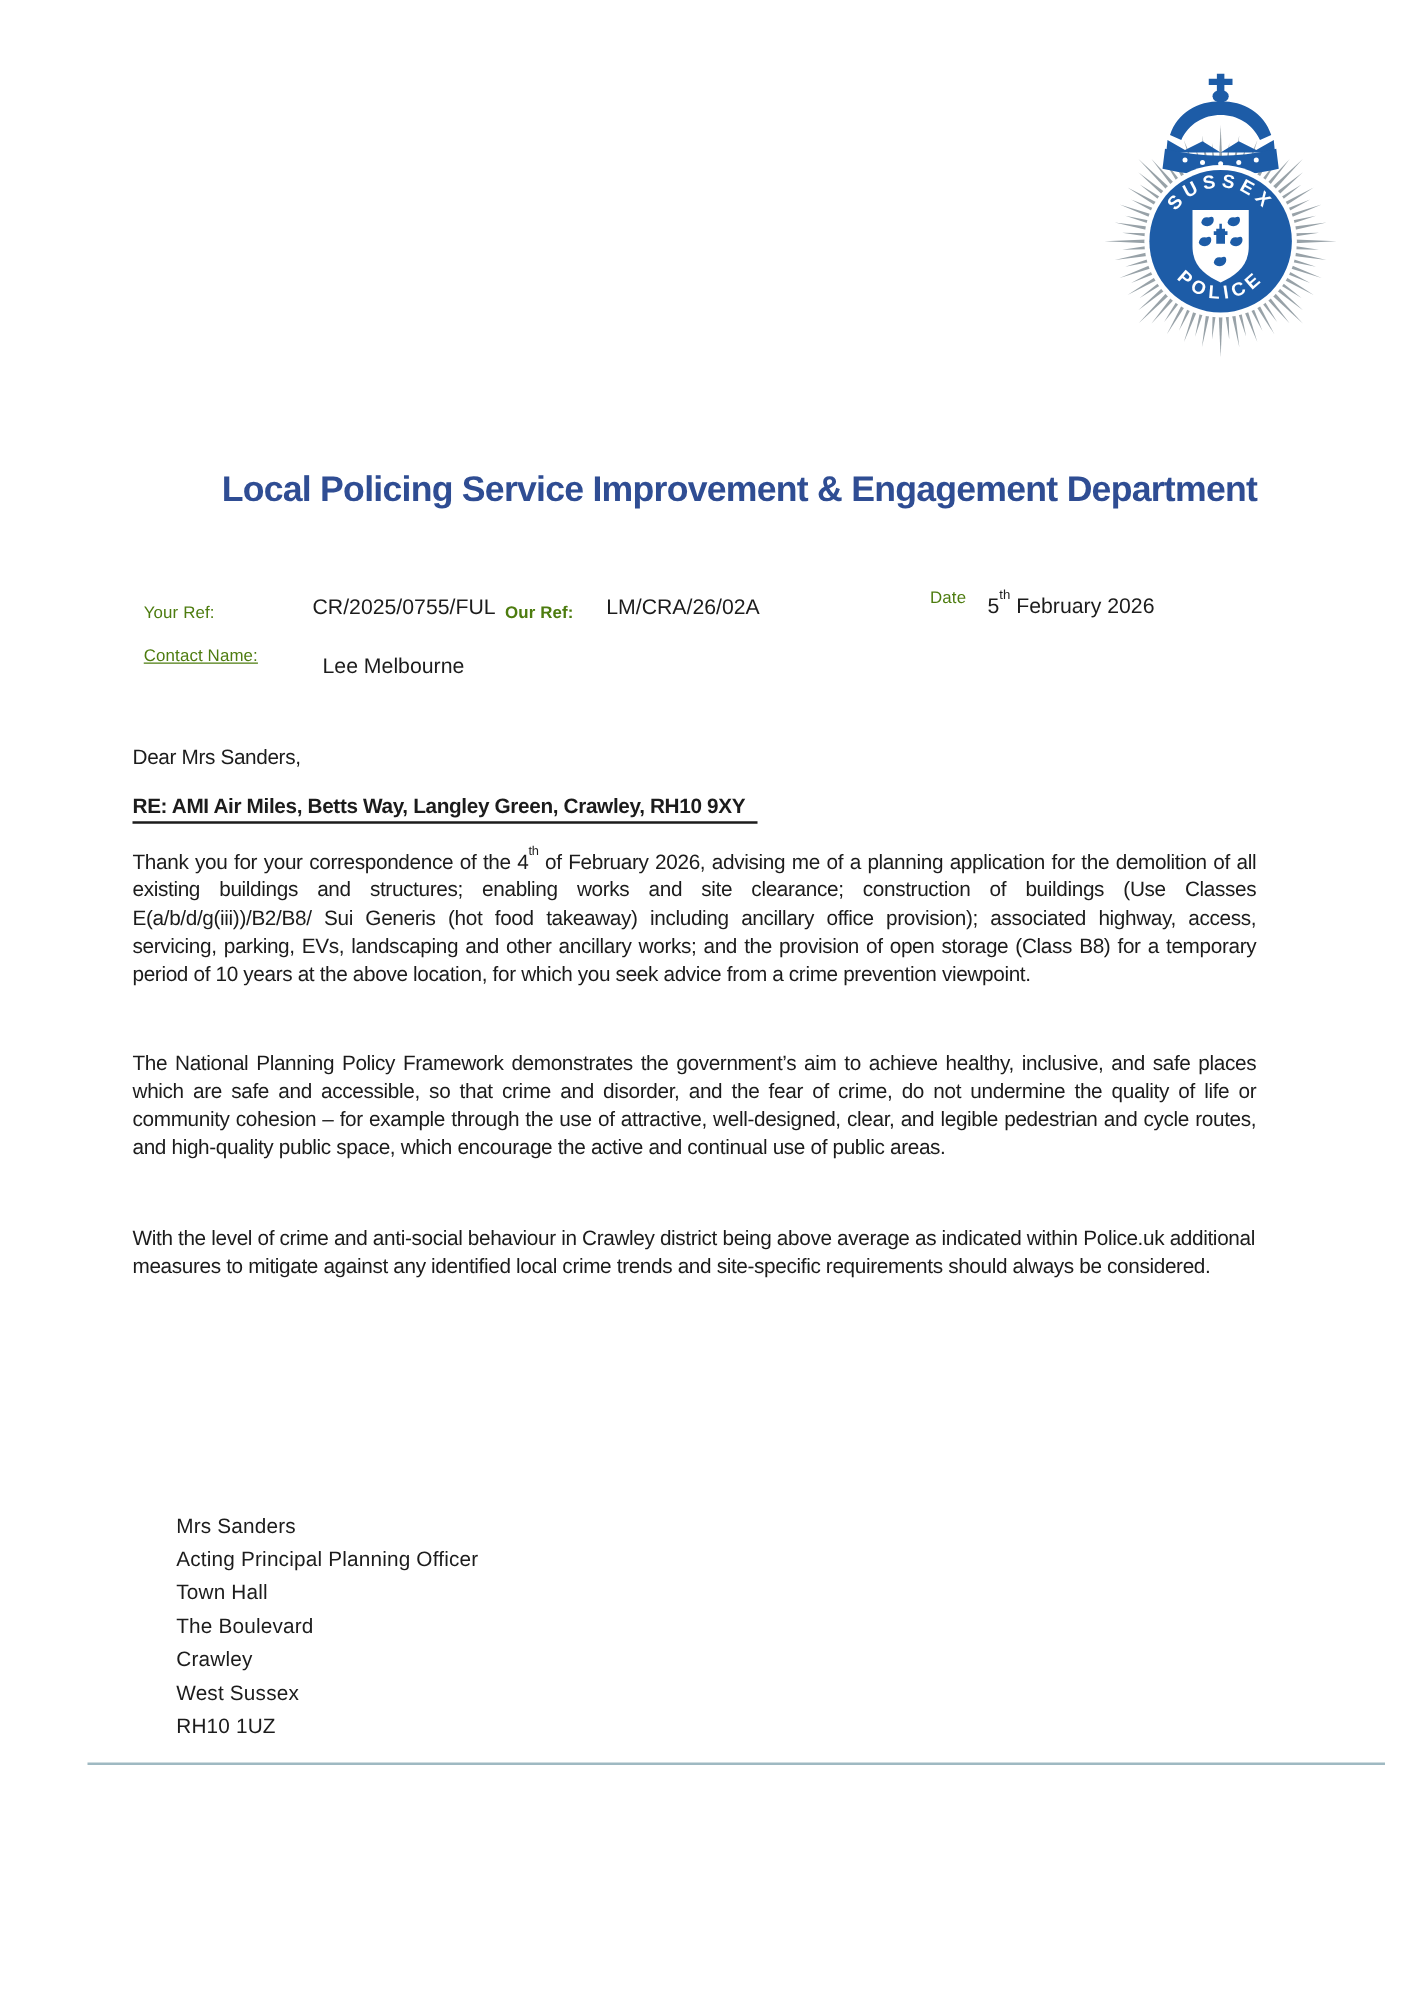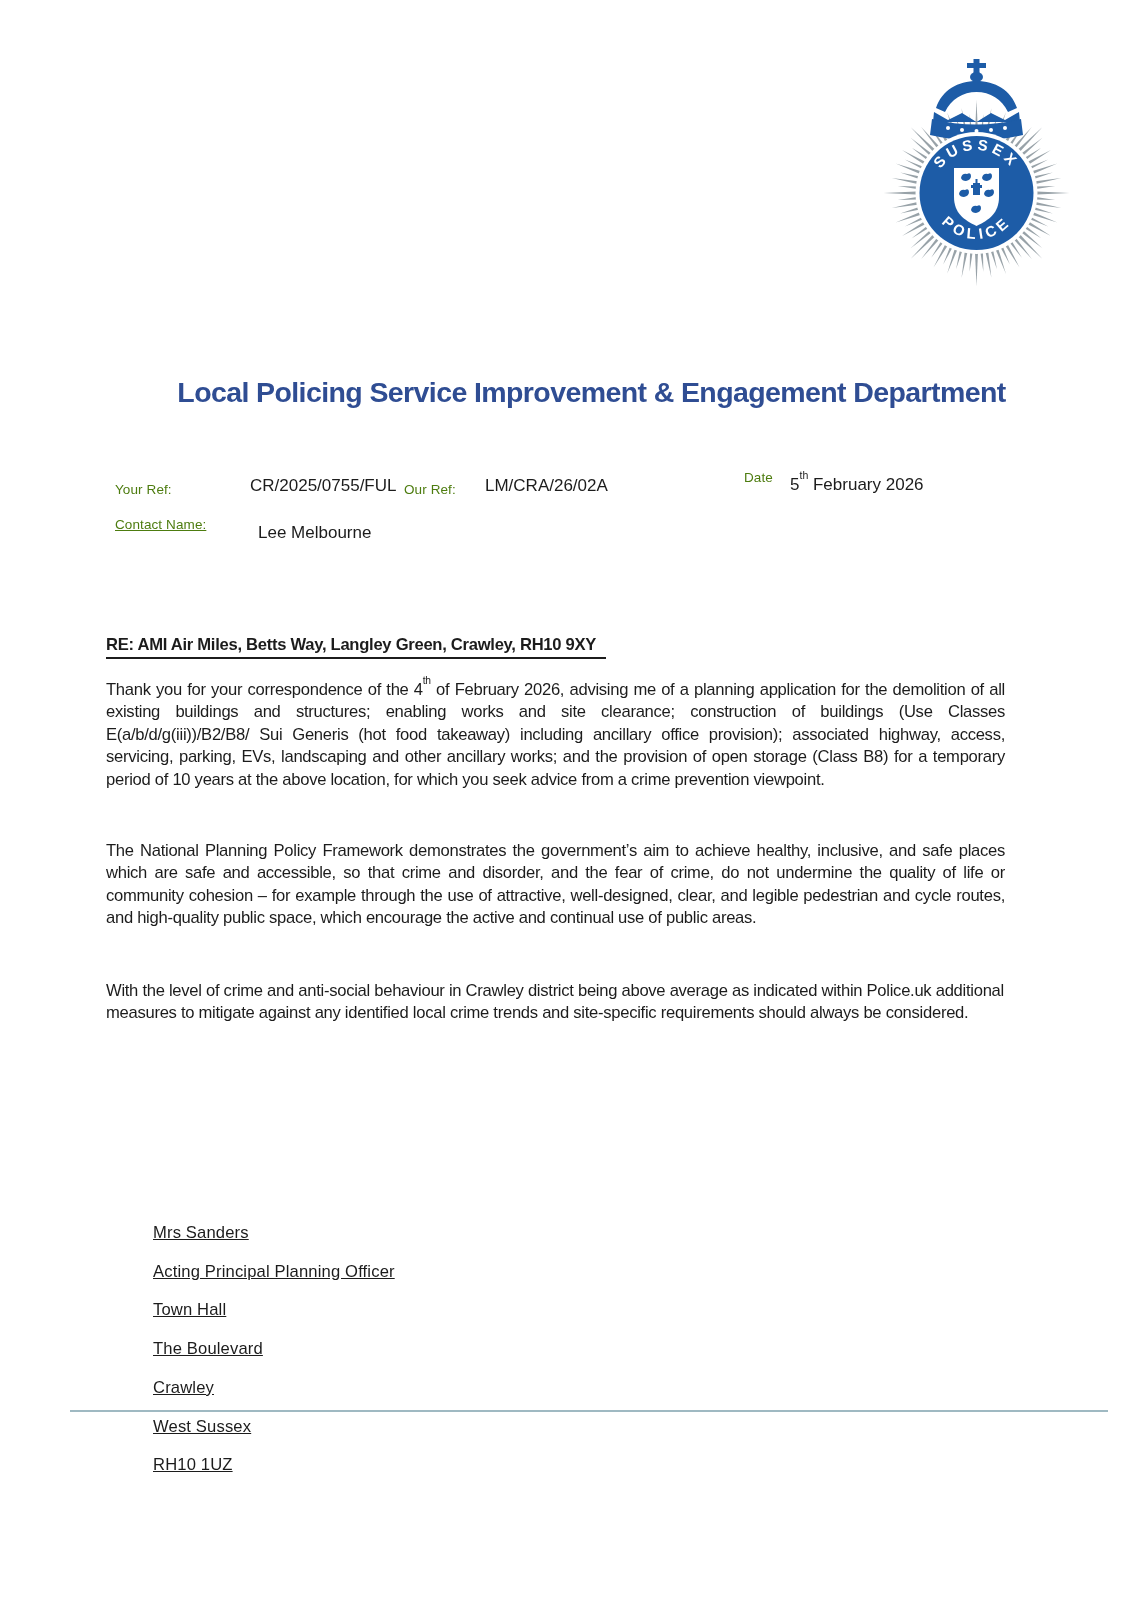--- a/index.html
+++ b/index.html
@@ -39,21 +39,21 @@
   .justified { text-align: justify; }
   .subject {
     font-weight: bold;
     display: inline-block;
     border-bottom: 2px solid #1c1c1c;
     padding-bottom: 1px; padding-right: 10px;
   }
 
   
   .recipient { position: absolute; left: 137px; top: 1206px; font-size: 16.6px; line-height: 22.7px; letter-spacing: 0.15px; color: #1c1c1c; }
-  .recipient div { margin: 16px; text-decoration: underline; }
+  .recipient div { margin: 4px; }
 
   
   .divider { position: absolute; left: 70px; top: 1410px; width: 1038px; height: 2px; background: #9FB9C2; }
 
   
   .footer { position: absolute; left: 137px; top: 1452px; font-size: 16.6px; line-height: 24px; letter-spacing: -0.28px; color: #1c1c1c; }
 </style>
 </head>
 <body>
 
@@ -178,29 +178,30 @@
         </g>
       </g>
     </g>
   </svg>
 
   <div class="dept-title">Local Policing Service Improvement &amp; Engagement Department</div>
 
   <span class="ref-label" style="left:115px; top:482px;">Your Ref:</span>
   <span class="ref-value" style="left:207px; top:476px;margin-left:43px;">CR/2025/0755/FUL</span>
 
-  <span class="ref-label" style="left:404px; top:482px;">Our Ref:</span>
+  <span class="ref-label" style="left:404px; top:482px;font-weight:bold;">Our Ref:</span>
   <span class="ref-value" style="left:485px; top:476px;">LM/CRA/26/02A</span>
 
   <span class="ref-label" style="left:744px; top:470px;">Date</span>
   <span class="ref-value" style="left:790px; top:475px;"><span>5</span><sup>th</sup><span style="white-space:pre;"> February 2026</span></span>
 
   <span class="ref-label" style="left:115px; top:517px;text-decoration:underline;">Contact Name:</span>
   <span class="ref-value" style="left:258px; top:523px;">Lee Melbourne</span>
 
+  <div class="body-block" style="top:595px;">Dear Mrs Sanders,</div>
 
   <div class="body-block" style="top:634px;">
     <span class="subject">RE: AMI Air Miles, Betts Way, Langley Green, Crawley, RH10 9XY</span>
   </div>
 
   <div class="body-block justified" style="top:679px;"><span>Thank you for your correspondence of the 4</span><sup>th</sup><span> of February 2026, advising me of a planning application for the demolition of all existing buildings and structures; enabling works and site clearance; construction of buildings (Use Classes E(a/b/d/g(iii))/B2/B8/ Sui Generis (hot food takeaway) including ancillary office provision); associated highway, access, servicing, parking, EVs, landscaping and other ancillary works; and the provision of open storage (Class B8) for a temporary period of 10 years at the above location, for which you seek advice from a crime prevention viewpoint.</span></div>
 
   <div class="body-block justified" style="top:840px;">The National Planning Policy Framework demonstrates the government’s aim to achieve healthy, inclusive, and safe places which are safe and accessible, so that crime and disorder, and the fear of crime, do not undermine the quality of life or community cohesion – for example through the use of attractive, well-designed, clear, and legible pedestrian and cycle routes, and high-quality public space, which encourage the active and continual use of public areas.</div>
 
   <div class="body-block" style="top:980px;">With the level of crime and anti-social behaviour in Crawley district being above average as indicated within Police.uk additional measures to mitigate against any identified local crime trends and site-specific requirements should always be considered.</div>

